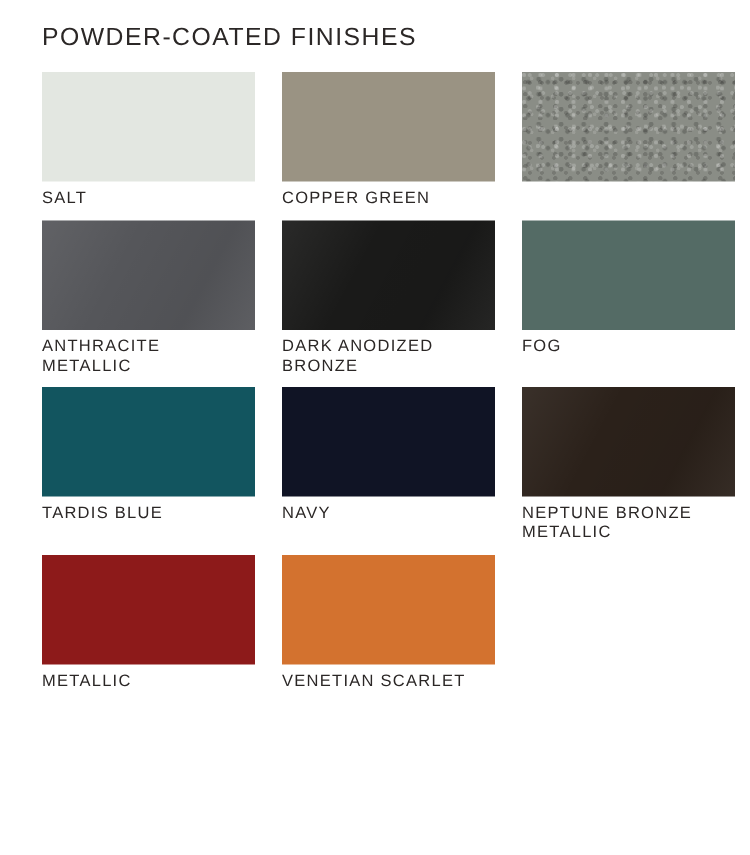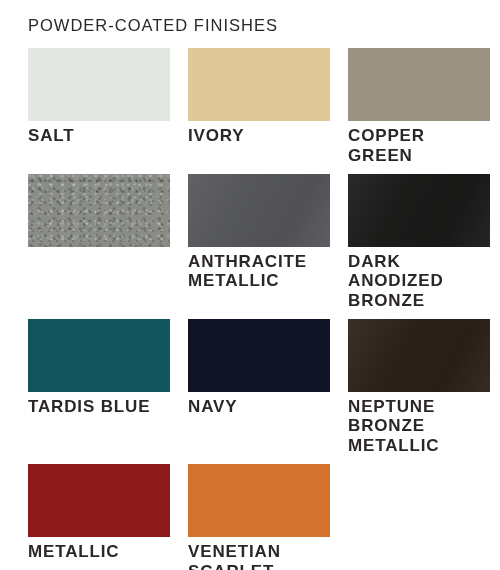--- a/index.html
+++ b/index.html
@@ -64,61 +64,60 @@
       radial-gradient(circle at 66% 72%, rgba(0,0,0,0.14) 0 1.1px, rgba(0,0,0,0) 1.5px);
     background-size: 11px 9px, 13px 11px, 9px 12px, 15px 10px, 12px 13px, 10px 8px, 14px 12px, 8px 10px;
   }
   .swatch.metallic::after {
     content: "";
     position: absolute;
     inset: 0;
     background: linear-gradient(118deg, rgba(255,255,255,0.07) 0%, rgba(255,255,255,0.0) 38%, rgba(0,0,0,0.06) 72%, rgba(255,255,255,0.05) 100%);
   }
   .label {
-    font-size: 17px;
+    font-size: 11px;
     letter-spacing: 0.85px;
     line-height: 1.16;
     color: #2b2726;
     margin-top: 5px;
     white-space: pre-line;
-    font-weight: bold;
   }
 </style>
 </head>
 <body>
 
 <div class="page">
 
   <h1 class="title">POWDER-COATED FINISHES</h1>
 
   <div class="grid">
       <div class="cell">
         <div class="swatch" style="background-color: rgb(227, 231, 225);"></div>
         <div class="label">SALT</div>
-      </div>
-      <div class="cell">
-        <div class="swatch" style="background-color: rgb(224, 201, 153);"></div>
-        <div class="label">IVORY</div>
       </div>
       <div class="cell">
         <div class="swatch" style="background-color: rgb(154, 147, 131);"></div>
         <div class="label">COPPER GREEN</div>
       </div>
       <div class="cell">
         <div class="swatch texture" style="background-color: rgb(138, 141, 134);"></div>
       </div>
       <div class="cell">
         <div class="swatch metallic" style="background-color: rgb(85, 86, 90);"></div>
         <div class="label">ANTHRACITE
 METALLIC</div>
       </div>
       <div class="cell">
         <div class="swatch metallic" style="background-color: rgb(26, 26, 25);"></div>
         <div class="label">DARK ANODIZED
 BRONZE</div>
+      </div>
+      <div class="cell">
+        <div class="swatch" style="background-color: rgb(84, 107, 101);"></div>
+        <div class="label">FOG</div>
       </div>
       <div class="cell">
         <div class="swatch" style="background-color: rgb(18, 85, 95);"></div>
         <div class="label">TARDIS BLUE</div>
       </div>
       <div class="cell">
         <div class="swatch" style="background-color: rgb(16, 20, 37);"></div>
         <div class="label">NAVY</div>
       </div>
       <div class="cell">

